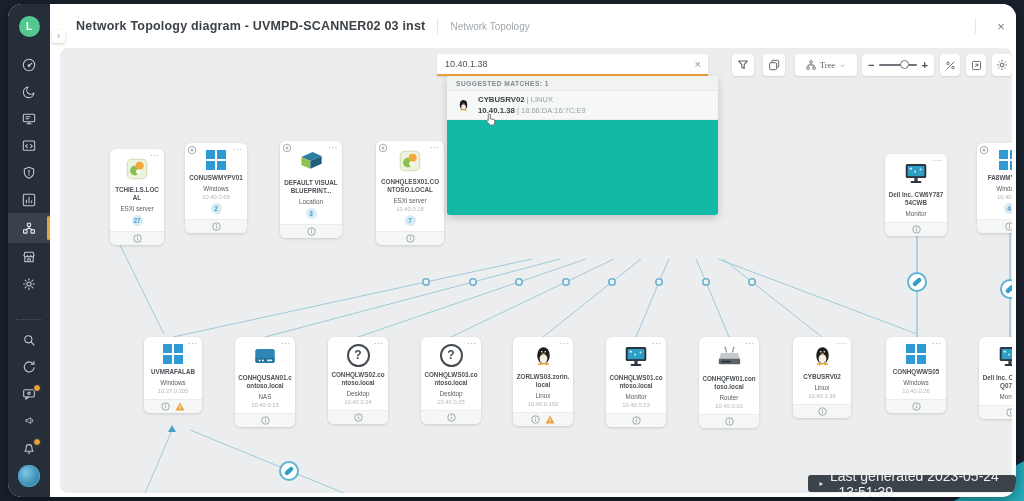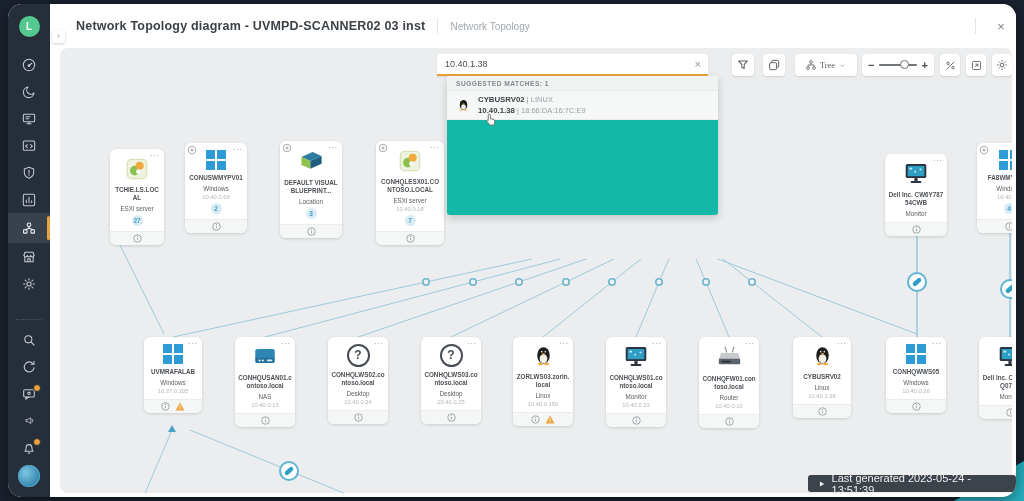--- a/index.html
+++ b/index.html
@@ -85,21 +85,21 @@
     padding-left:9px;font-size:6.6px;letter-spacing:.5px;color:#83898e;font-weight:bold;}
   #dd-result{height:28px;background:#f6f7f7;border-bottom:1px solid #ececec;display:flex;align-items:center;
     padding:0 9px;gap:7px;cursor:pointer;}
   #dd-result .l1{font-size:7.5px;color:#9aa0a5;}
   #dd-result .l1 b{color:#3e4347;font-size:7.8px;}
   #dd-result .l2{font-size:7.5px;color:#9aa0a5;margin-top:2px;}
   #dd-result .l2 b{color:#3e4347;font-size:7.8px;}
   #hand-cursor{position:absolute;left:476px;top:108px;z-index:9;pointer-events:none;}
   
   #last-gen{position:absolute;left:800px;top:471px;height:17px;background:#3d434b;border-radius:3px;z-index:5;
-    display:flex;align-items:center;gap:6px;padding:0 10px;color:#eef0f1;font-size:11px;cursor:default;}
+    display:flex;align-items:center;gap:6px;padding:0 10px;color:#eef0f1;font-size:14px;cursor:default;}
   svg{display:block;}
 </style>
 </head>
 <body>
 
 <div id="teal-wedge"></div>
 
 <div id="window">
 
   <div id="header">

